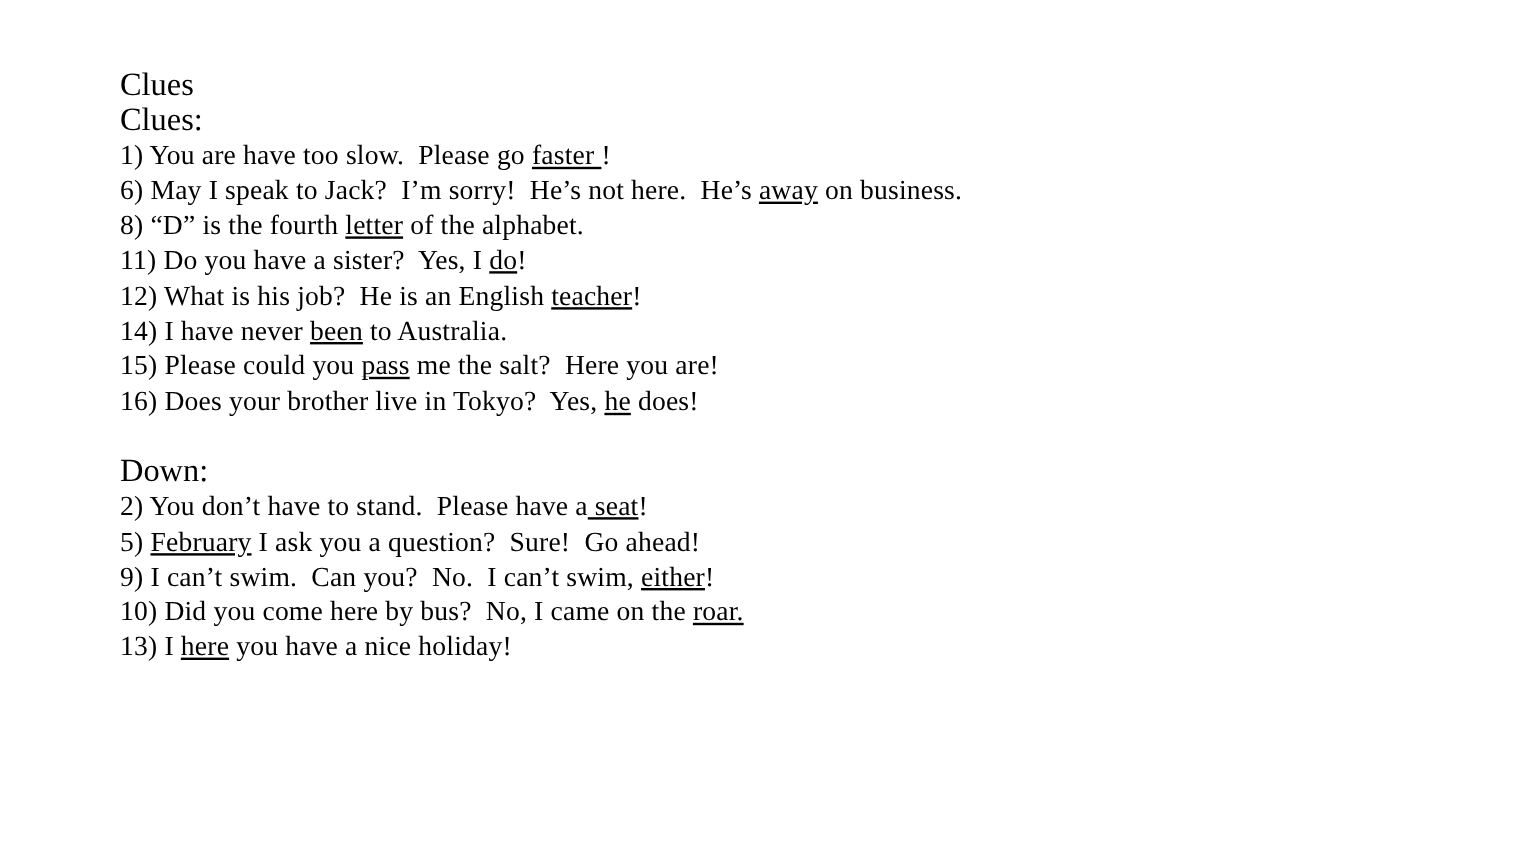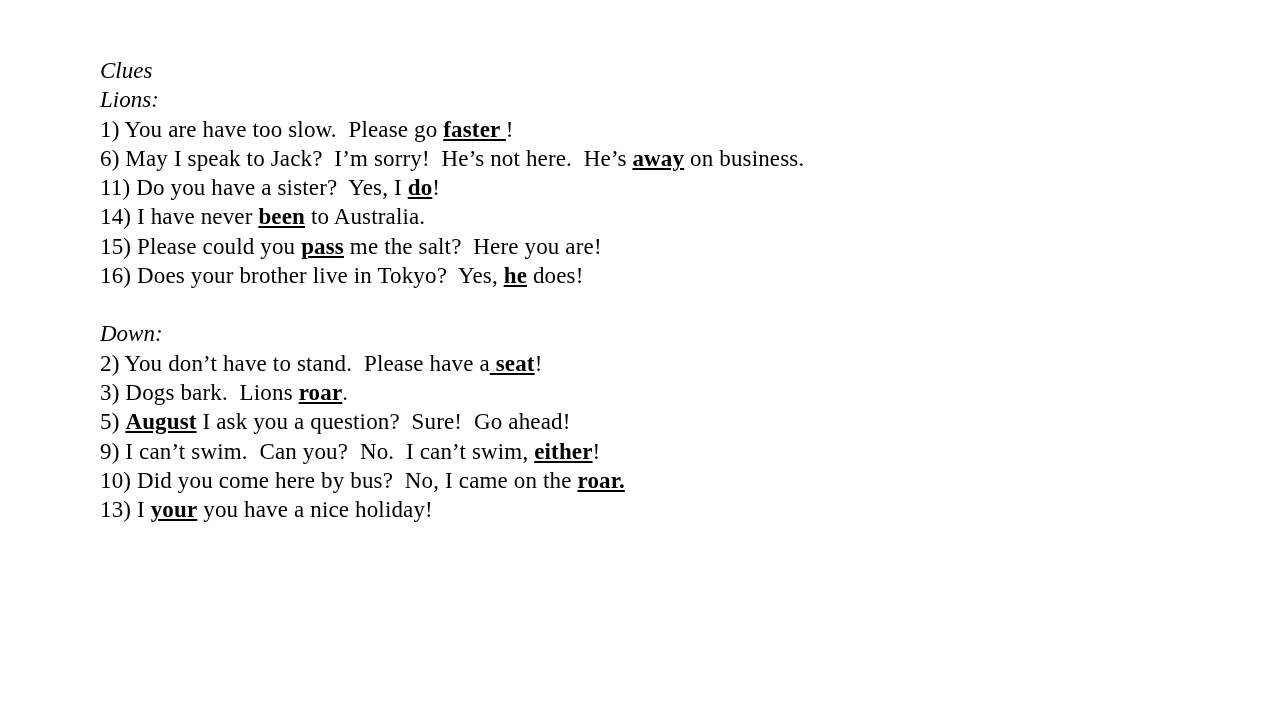--- a/index.html
+++ b/index.html
@@ -20,71 +20,71 @@
     top: 56px;
     width: 1100px;
   }
   .line {
     font-size: 23px;
     line-height: 29.3px;
     white-space: pre;
     letter-spacing: 0.15px;
   }
   .section-head {
-    font-size: 23px;
+    font-size: 27px;
     line-height: 29.3px;
     white-space: pre;
-    font-style: italic;
   }
   .ans {
-    font-weight: bold;
+    font-weight: normal;
     text-decoration: underline;
   }
   .gap {
     height: 29px;
   }
 </style>
 </head>
 <body>
 
 <div class="page">
 
   <div class="section-head">Clues</div>
 
   <div>
-    <div class="section-head">Lions:</div>
+    <div class="section-head">Clues:</div>
 
     <div class="line"><span>1)</span><span> You are have too slow.  Please go </span><span class="ans">faster </span><span>!</span></div>
 
 
     <div class="line"><span>6)</span><span> May I speak to Jack?  I’m sorry!  He’s not here.  He’s </span><span class="ans">away</span><span> on business.</span></div>
 
+    <div class="line"><span>8)</span><span> “D” is the fourth </span><span class="ans">letter</span><span> of the alphabet.</span></div>
 
     <div class="line"><span>11)</span><span> Do you have a sister?  Yes, I </span><span class="ans">do</span><span>!</span></div>
 
+    <div class="line"><span>12)</span><span> What is his job?  He is an English </span><span class="ans">teacher</span><span>!</span></div>
 
     <div class="line"><span>14)</span><span> I have never </span><span class="ans">been</span><span> to Australia.</span></div>
 
     <div class="line"><span>15)</span><span> Please could you </span><span class="ans">pass</span><span> me the salt?  Here you are!</span></div>
 
     <div class="line"><span>16)</span><span> Does your brother live in Tokyo?  Yes, </span><span class="ans">he</span><span> does!</span></div>
   </div>
 
   <div class="gap"></div>
 
   <div>
     <div class="section-head">Down:</div>
 
 
     <div class="line"><span>2)</span><span> You don’t have to stand.  Please have a</span><span class="ans"> seat</span><span>!</span></div>
 
-    <div class="line"><span>3)</span><span> Dogs bark.  Lions </span><span class="ans">roar</span><span>.</span></div>
 
-    <div class="line"><span>5)</span><span> </span><span class="ans">August</span><span> I ask you a question?  Sure!  Go ahead!</span></div>
+    <div class="line"><span>5)</span><span> </span><span class="ans">February</span><span> I ask you a question?  Sure!  Go ahead!</span></div>
 
     <div class="line"><span>9)</span><span> I can’t swim.  Can you?  No.  I can’t swim, </span><span class="ans">either</span><span>!</span></div>
 
     <div class="line"><span>10)</span><span> Did you come here by bus?  No, I came on the </span><span class="ans">roar.</span><span></span></div>
 
-    <div class="line"><span>13)</span><span> I </span><span class="ans">your</span><span> you have a nice holiday!</span></div>
+    <div class="line"><span>13)</span><span> I </span><span class="ans">here</span><span> you have a nice holiday!</span></div>
   </div>
 
 </div>
 
 </body></html>

